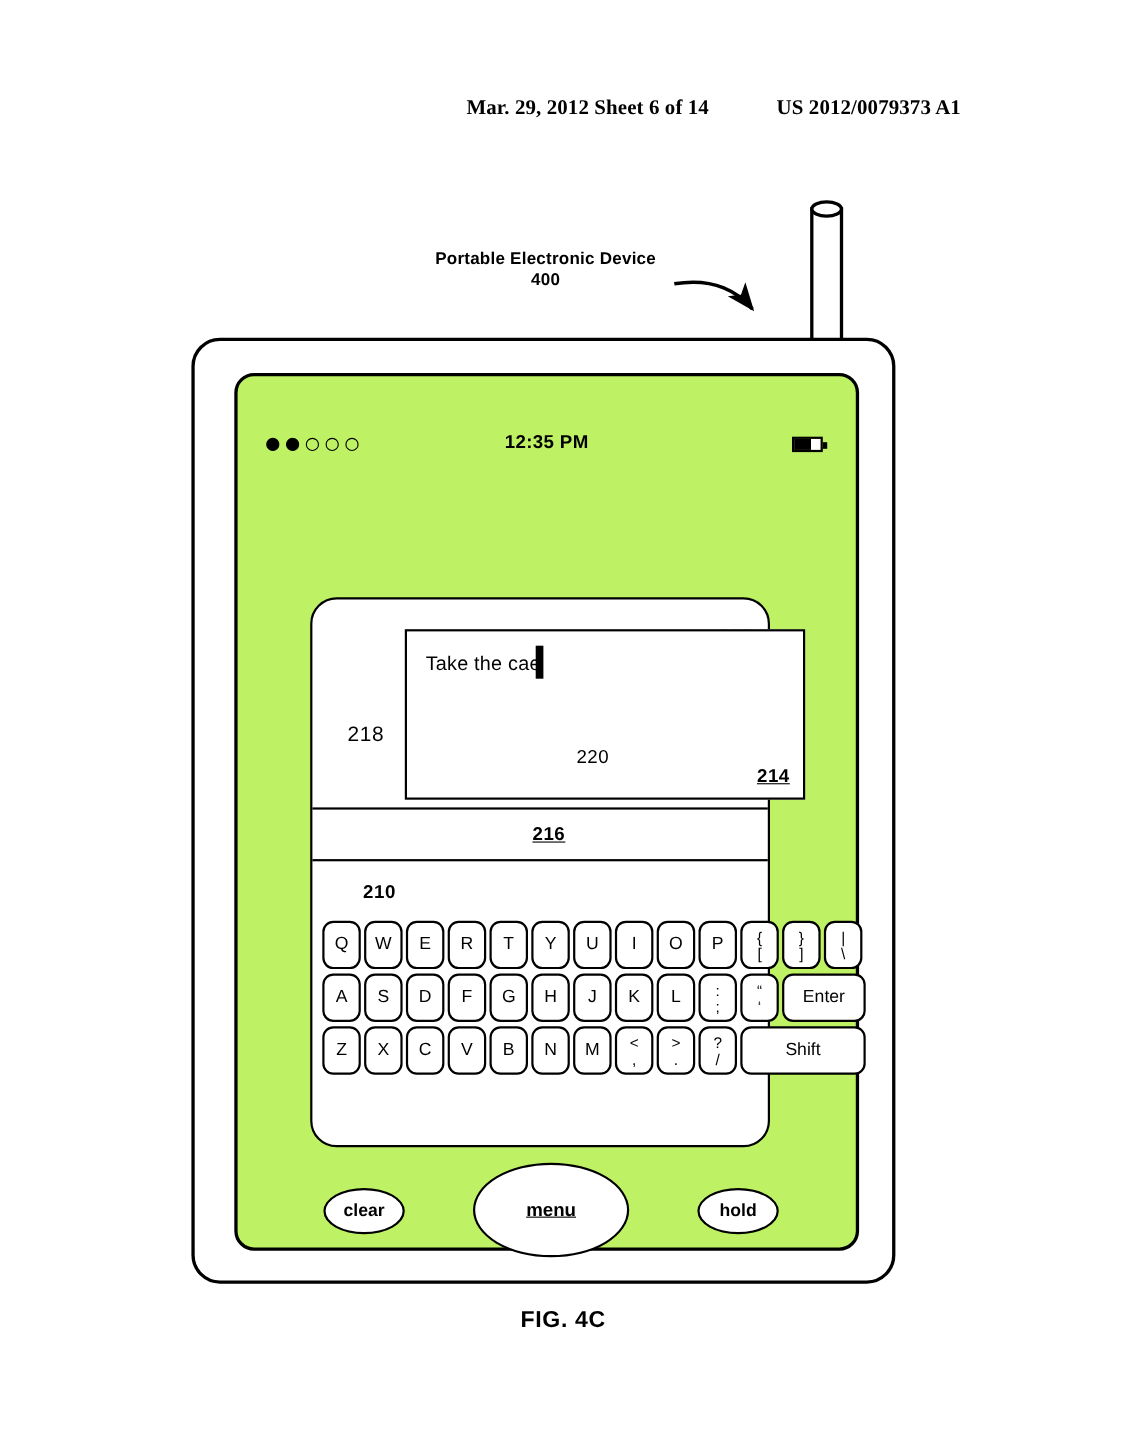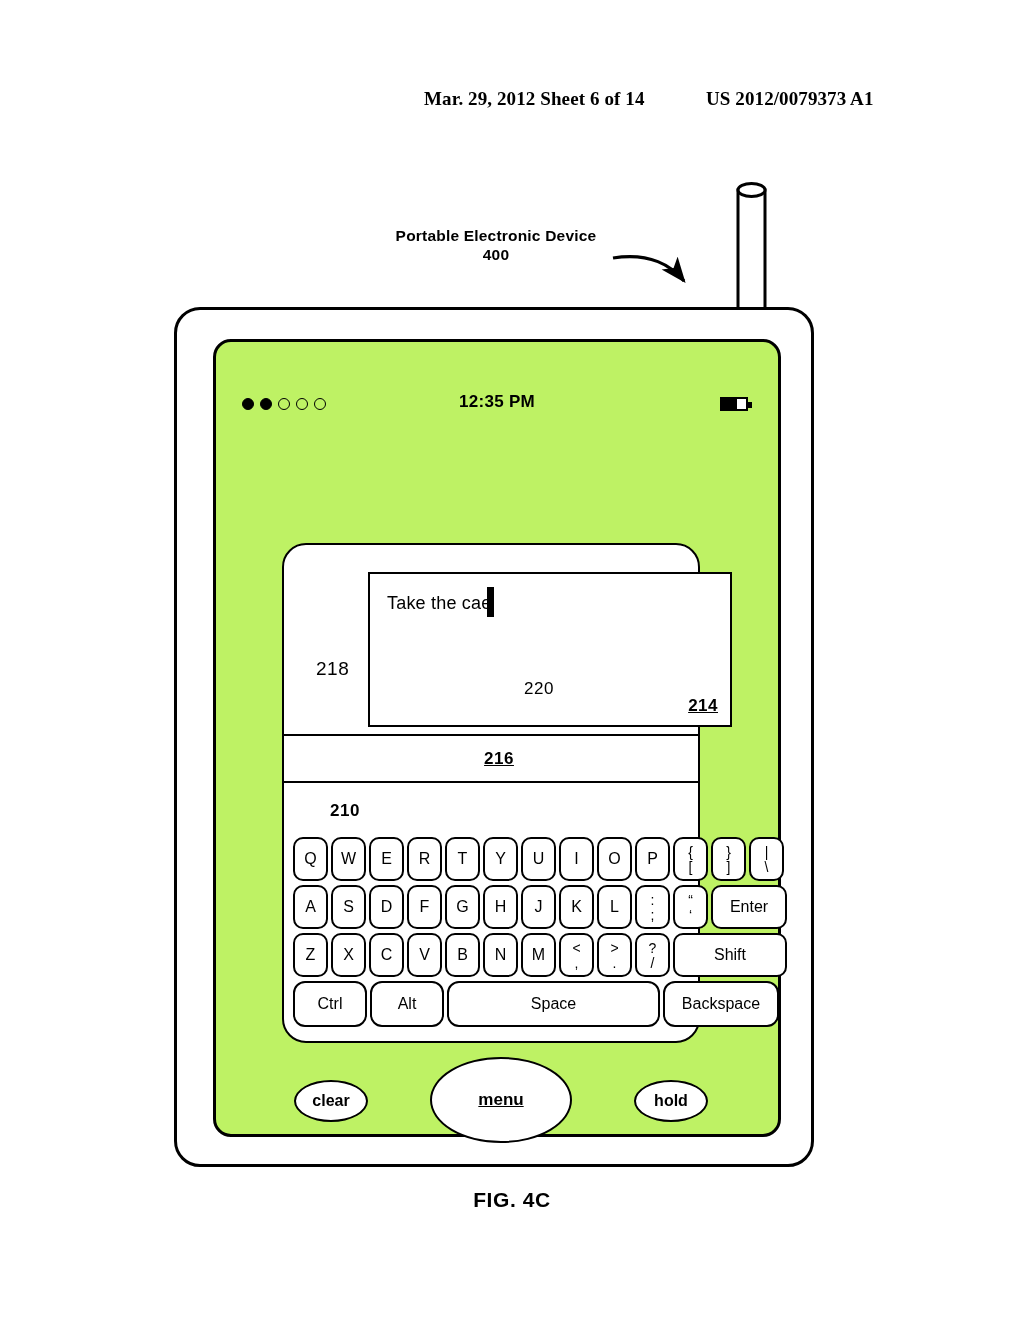--- a/index.html
+++ b/index.html
@@ -464,26 +464,20 @@
               <div class="key dual">
                 <span class="k-top">&gt;</span>
                 <span class="k-bot">.</span>
               </div>
               <div class="key dual">
                 <span class="k-top">?</span>
                 <span class="k-bot">/</span>
               </div>
               <div class="key wide-shift">Shift</div>
             </div>
-            <div class="kb-row row-mod">
-              <div class="key mod-ctrl">Ctrl</div>
-              <div class="key mod-alt">Alt</div>
-              <div class="key space">Space</div>
-              <div class="key backspace">Backspace</div>
-            </div>
           </div>
       </div>
     </div>
 
     <div id="hw-buttons">
       <div class="hw-btn" id="btn-clear">clear</div>
       <div class="hw-btn" id="btn-menu">menu</div>
       <div class="hw-btn" id="btn-hold">hold</div>
     </div>
 

